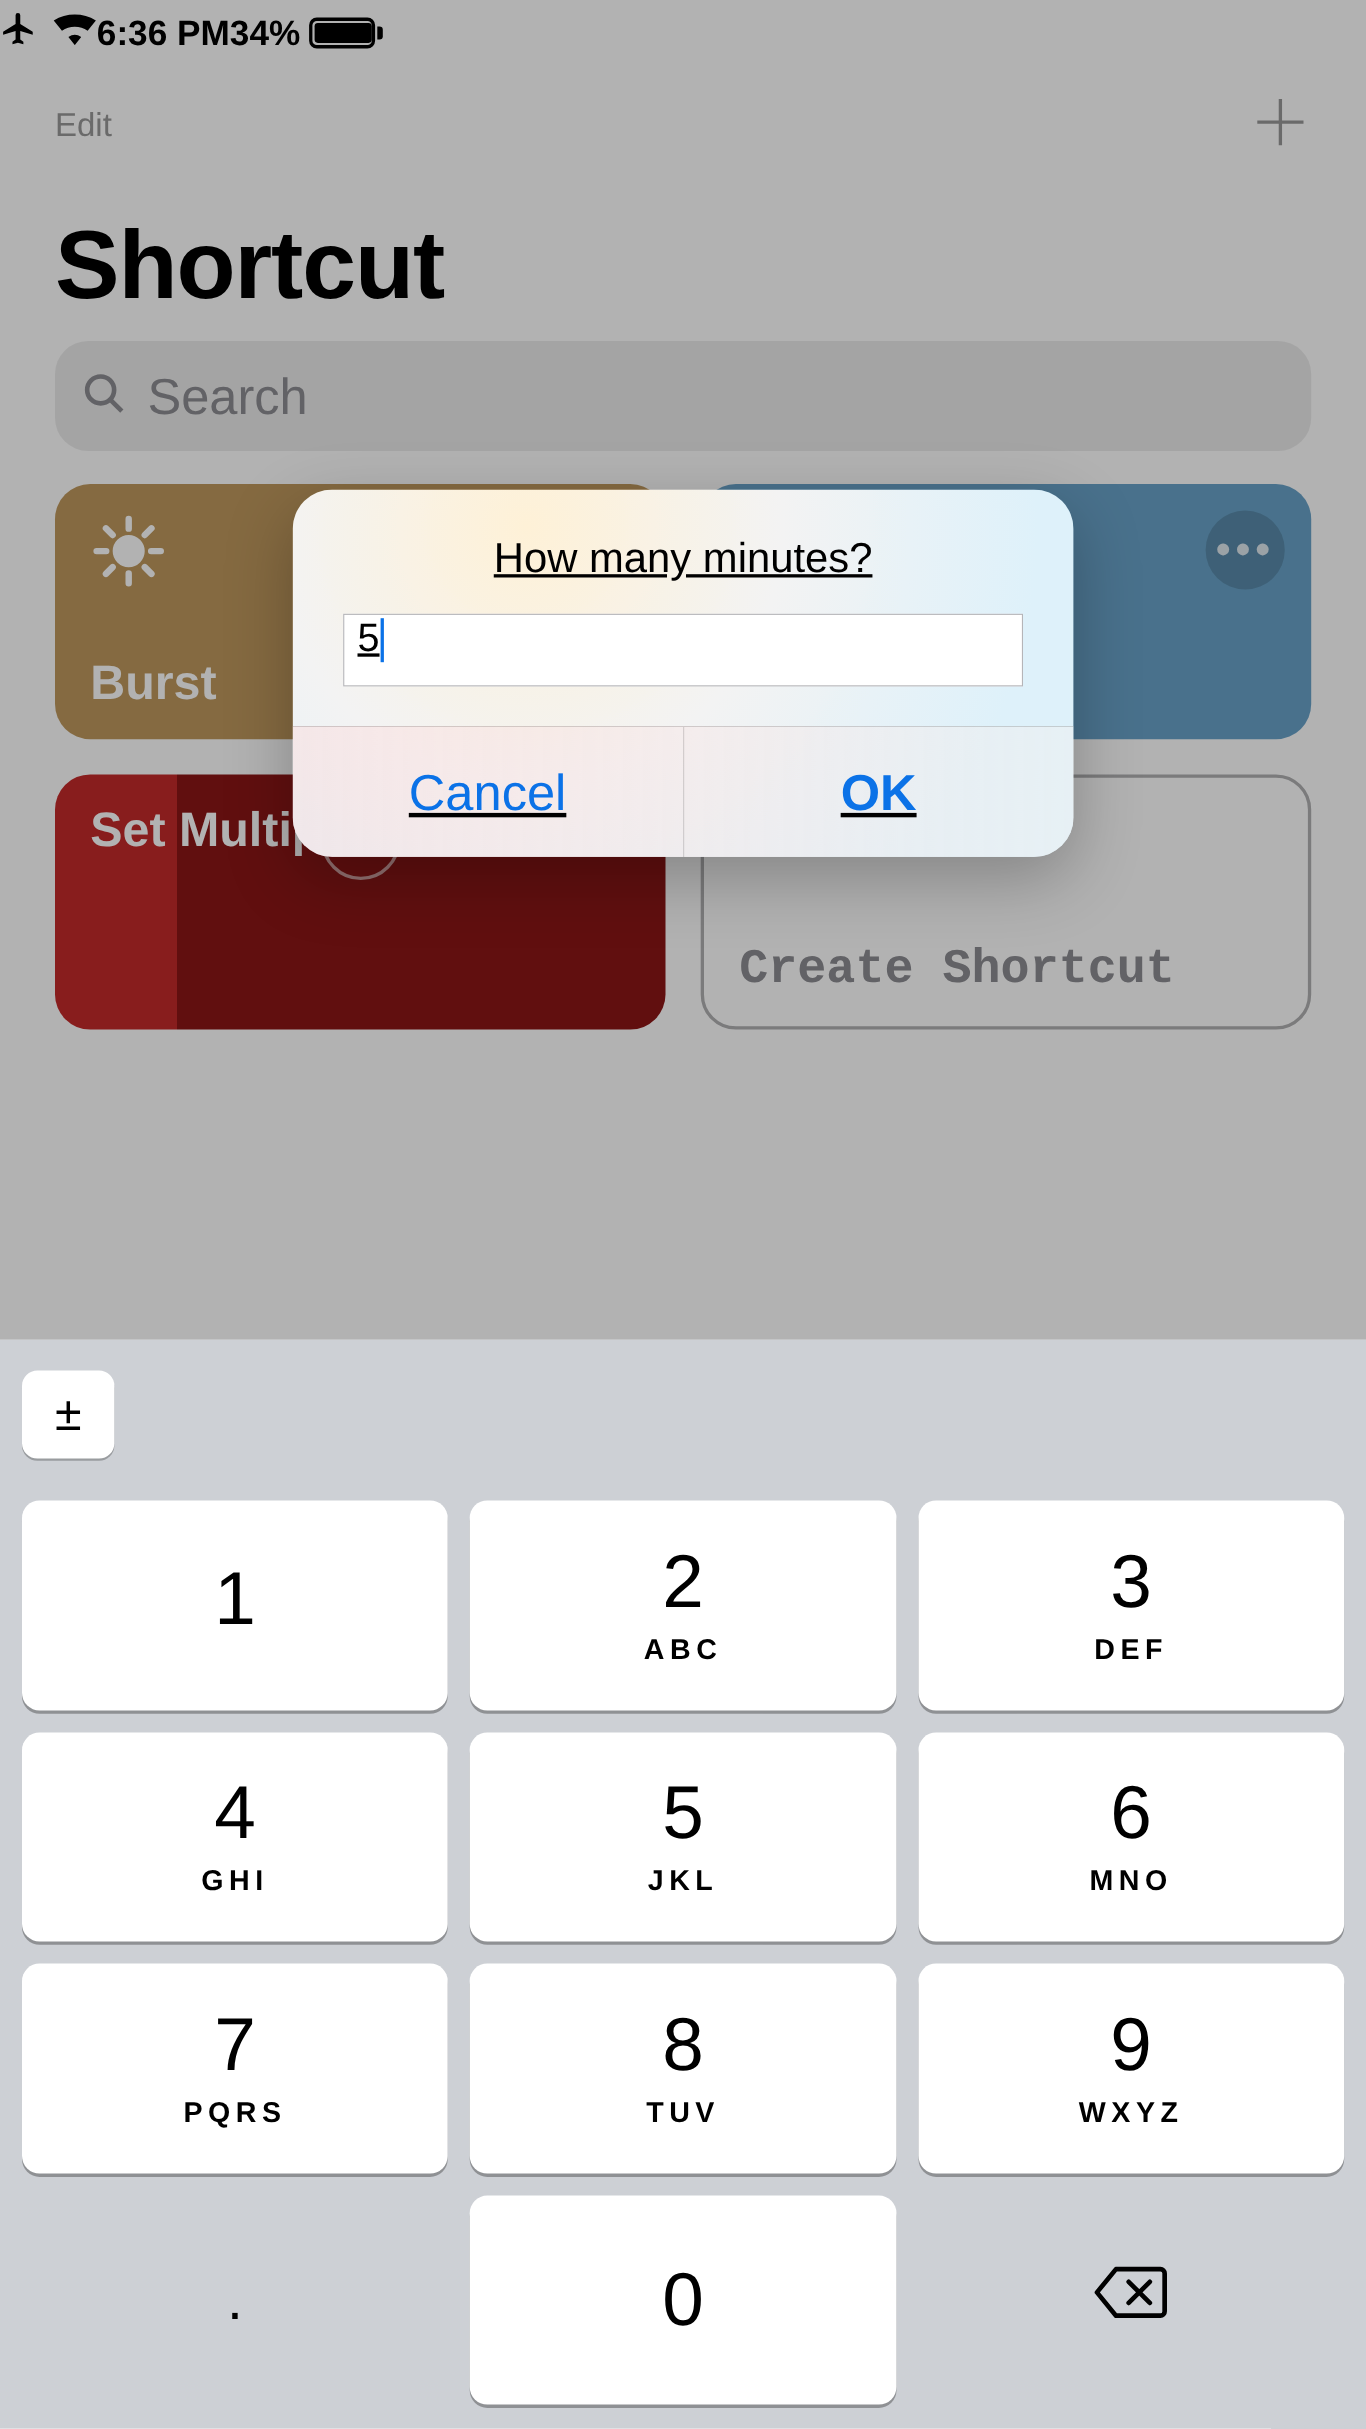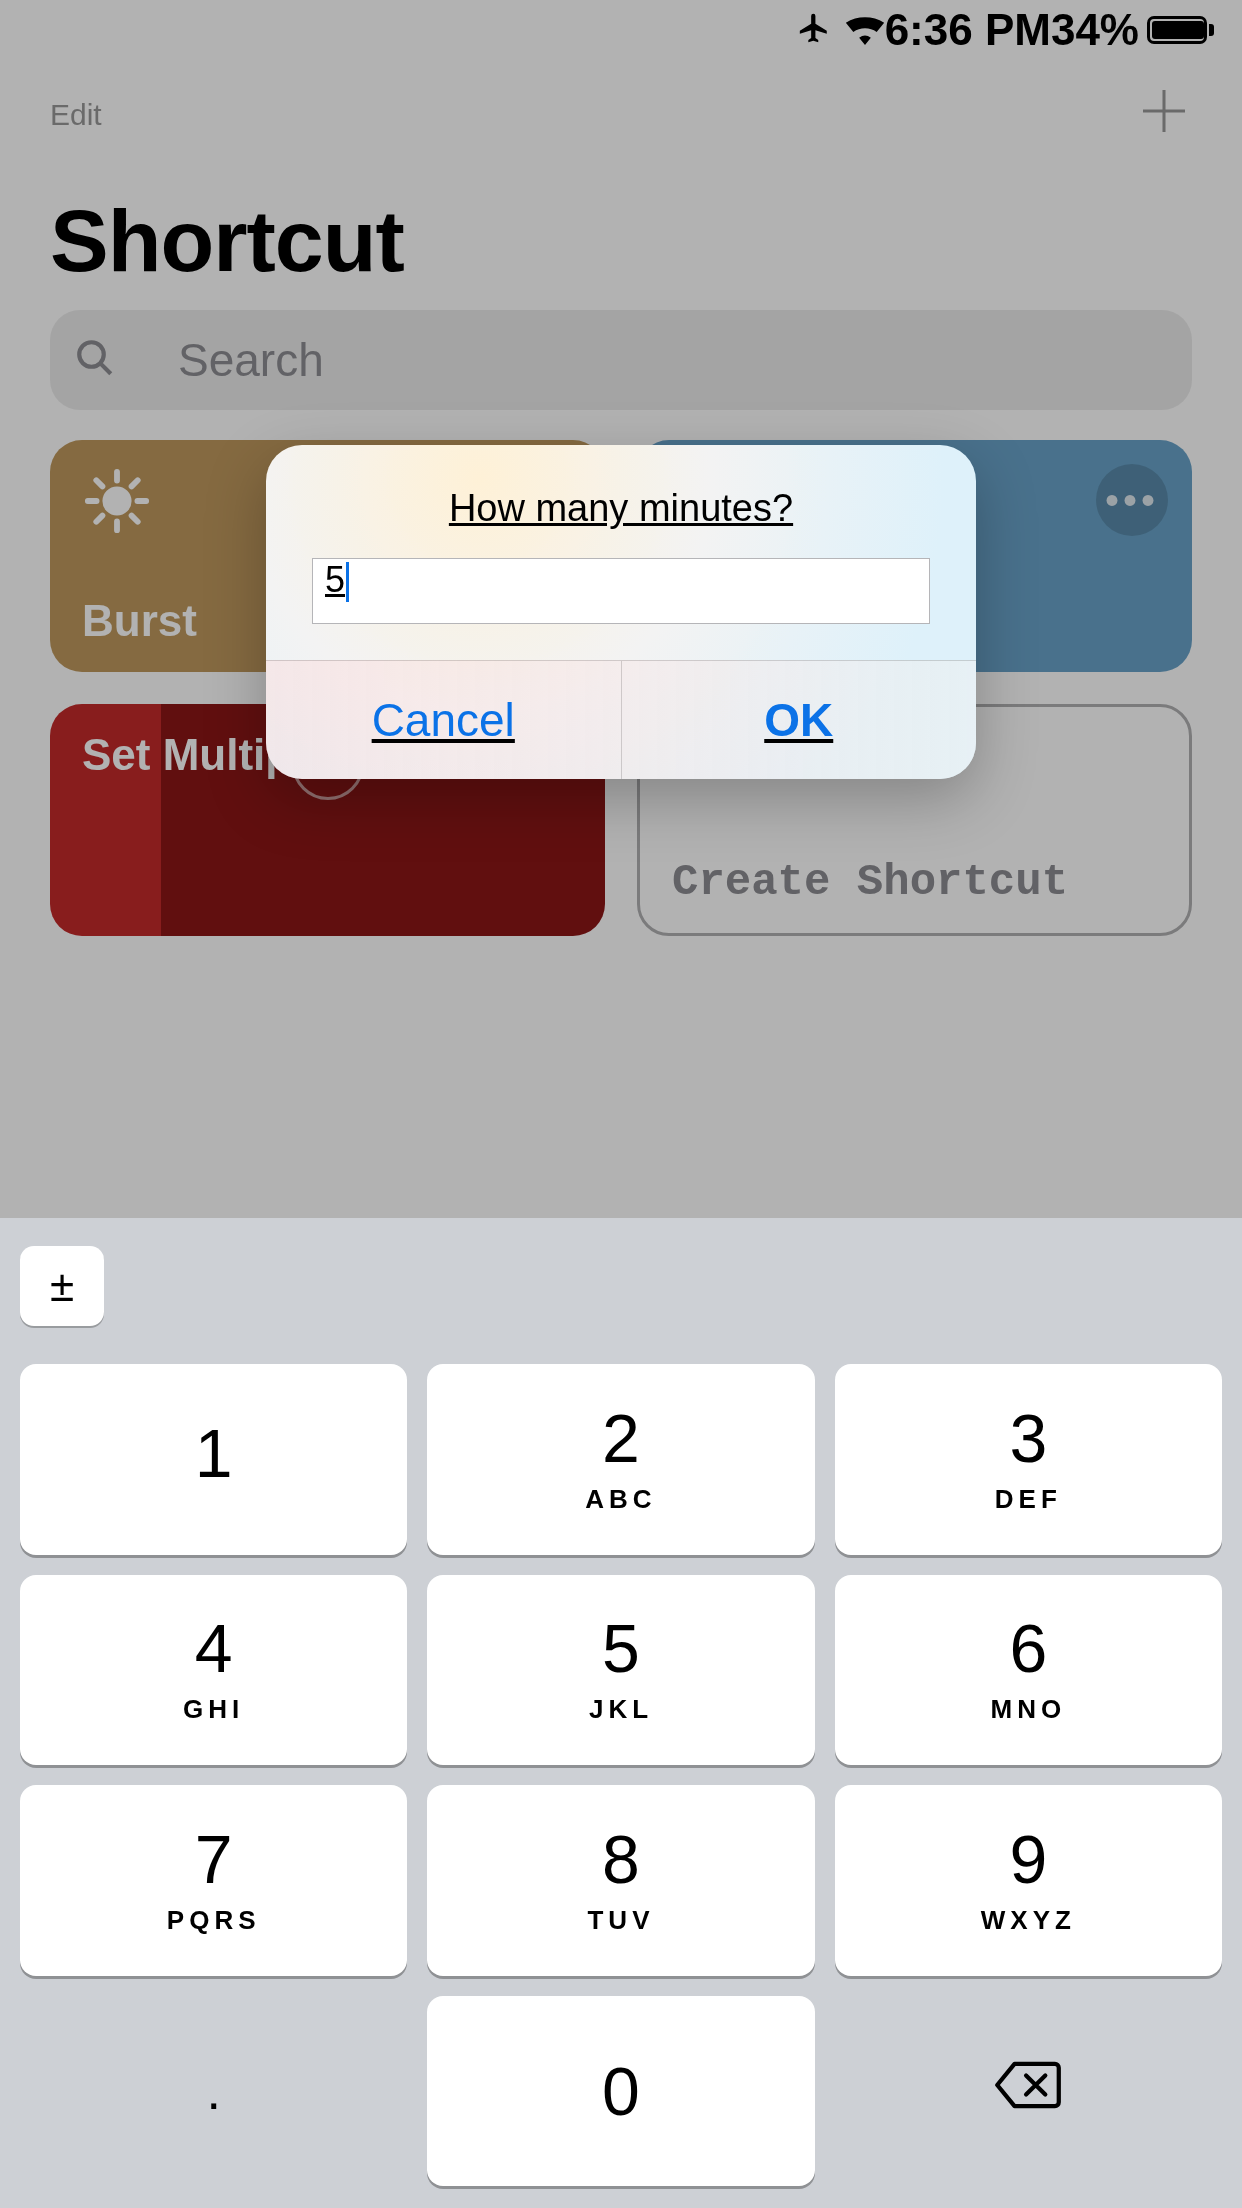--- a/index.html
+++ b/index.html
@@ -1,38 +1,38 @@
 <!DOCTYPE html>
 <html><head>
 <meta charset="utf-8">
 <style>
   * { box-sizing: border-box; margin: 0; padding: 0; font-family: -apple-system, "Helvetica Neue", Helvetica, Arial, sans-serif; }
   html, body { width: 1242px; height: 2208px; overflow: hidden; background: #fff; }
   .screen { position: relative; width: 1242px; height: 2208px; }
 
   
-  .status-bar { position: absolute; top: 0; left: 0; right: 0; height: 60px; display: flex; align-items: center; justify-content: flex-end; padding: 0 28px; font-size: 44px; font-weight: 600; color: #000; }
+  .status-bar { position: absolute; top: 0; left: 0; right: 0; height: 60px; display: flex; align-items: center; justify-content: flex-start; padding: 0 0; font-size: 32px; font-weight: 600; color: #000; }
   .status-left { display: flex; align-items: center; gap: 14px; }
   .status-right { display: flex; align-items: center; gap: 8px; }
   .battery-body { width: 60px; height: 28px; border: 3px solid #000; border-radius: 7px; position: relative; display: inline-block; }
   .battery-fill { position:absolute; left:2px; top:2px; bottom:2px; width:52px; background:#000; border-radius:3px; }
   .battery-tip { width: 5px; height: 12px; background:#000; border-radius: 0 3px 3px 0; margin-left: 2px; display:inline-block; }
 
   
   .navbar { position:absolute; top: 70px; left:0; right:0; height: 90px; display:flex; justify-content:space-between; align-items:center; padding: 0 50px; }
   .navbar-edit { font-size: 30px; color:#999; }
   .navbar-plus { font-size: 70px; color:#999; font-weight:200; line-height:1; }
 
   
   .page-title { position:absolute; top: 190px; left: 50px; font-size: 88px; font-weight: 800; color:#000; letter-spacing: -1px; }
 
   
   .search { position:absolute; top: 310px; left: 50px; right: 50px; height: 100px; background: rgba(0,0,0,0.08); border-radius: 30px; display:flex; align-items:center; padding: 0 24px; gap: 18px; }
   .search svg { flex: 0 0 auto; }
-  .search-text { font-size: 46px; color:#8d8d92;margin-left:44px; }
+  .search-text { font-size: 46px; color:#8d8d92; }
 
   
   .grid { position:absolute; top: 440px; left: 50px; right: 50px; display:grid; grid-template-columns: 1fr 1fr; gap: 32px; }
   .card { height: 232px; border-radius: 32px; padding: 26px 32px; position:relative; display:flex; flex-direction:column; justify-content:space-between; }
   .card-label { font-size: 44px; font-weight: 600; color:#fff; }
   .card-ellipsis { position:absolute; top: 24px; right: 24px; width: 72px; height: 72px; border-radius: 50%; background: rgba(0,0,0,0.15); display:flex; align-items:center; justify-content:center; color: rgba(255,255,255,0.8); font-size: 40px; letter-spacing: 4px; line-height:1; }
   .card-brown { background: #bf995e; }
   .card-blue  { background: #69a3c9; }
   .card-red   { background: linear-gradient(90deg, #c32a2a 0 20%, #8c1616 20% 100%); }
   .card-red .card-ellipsis { top: 24px; left: 50%; transform: translateX(-50%); right:auto; background: transparent; border: 3px solid rgba(255,255,255,0.6); }

